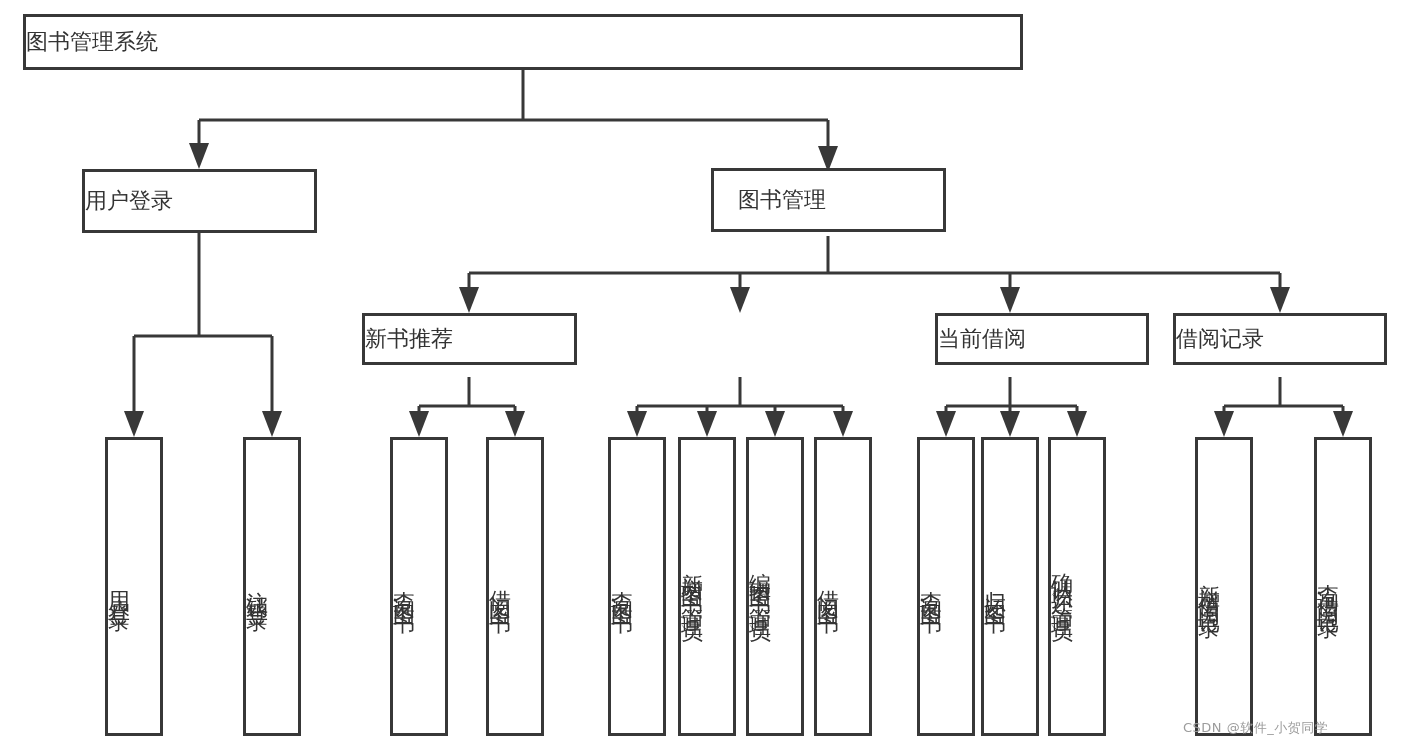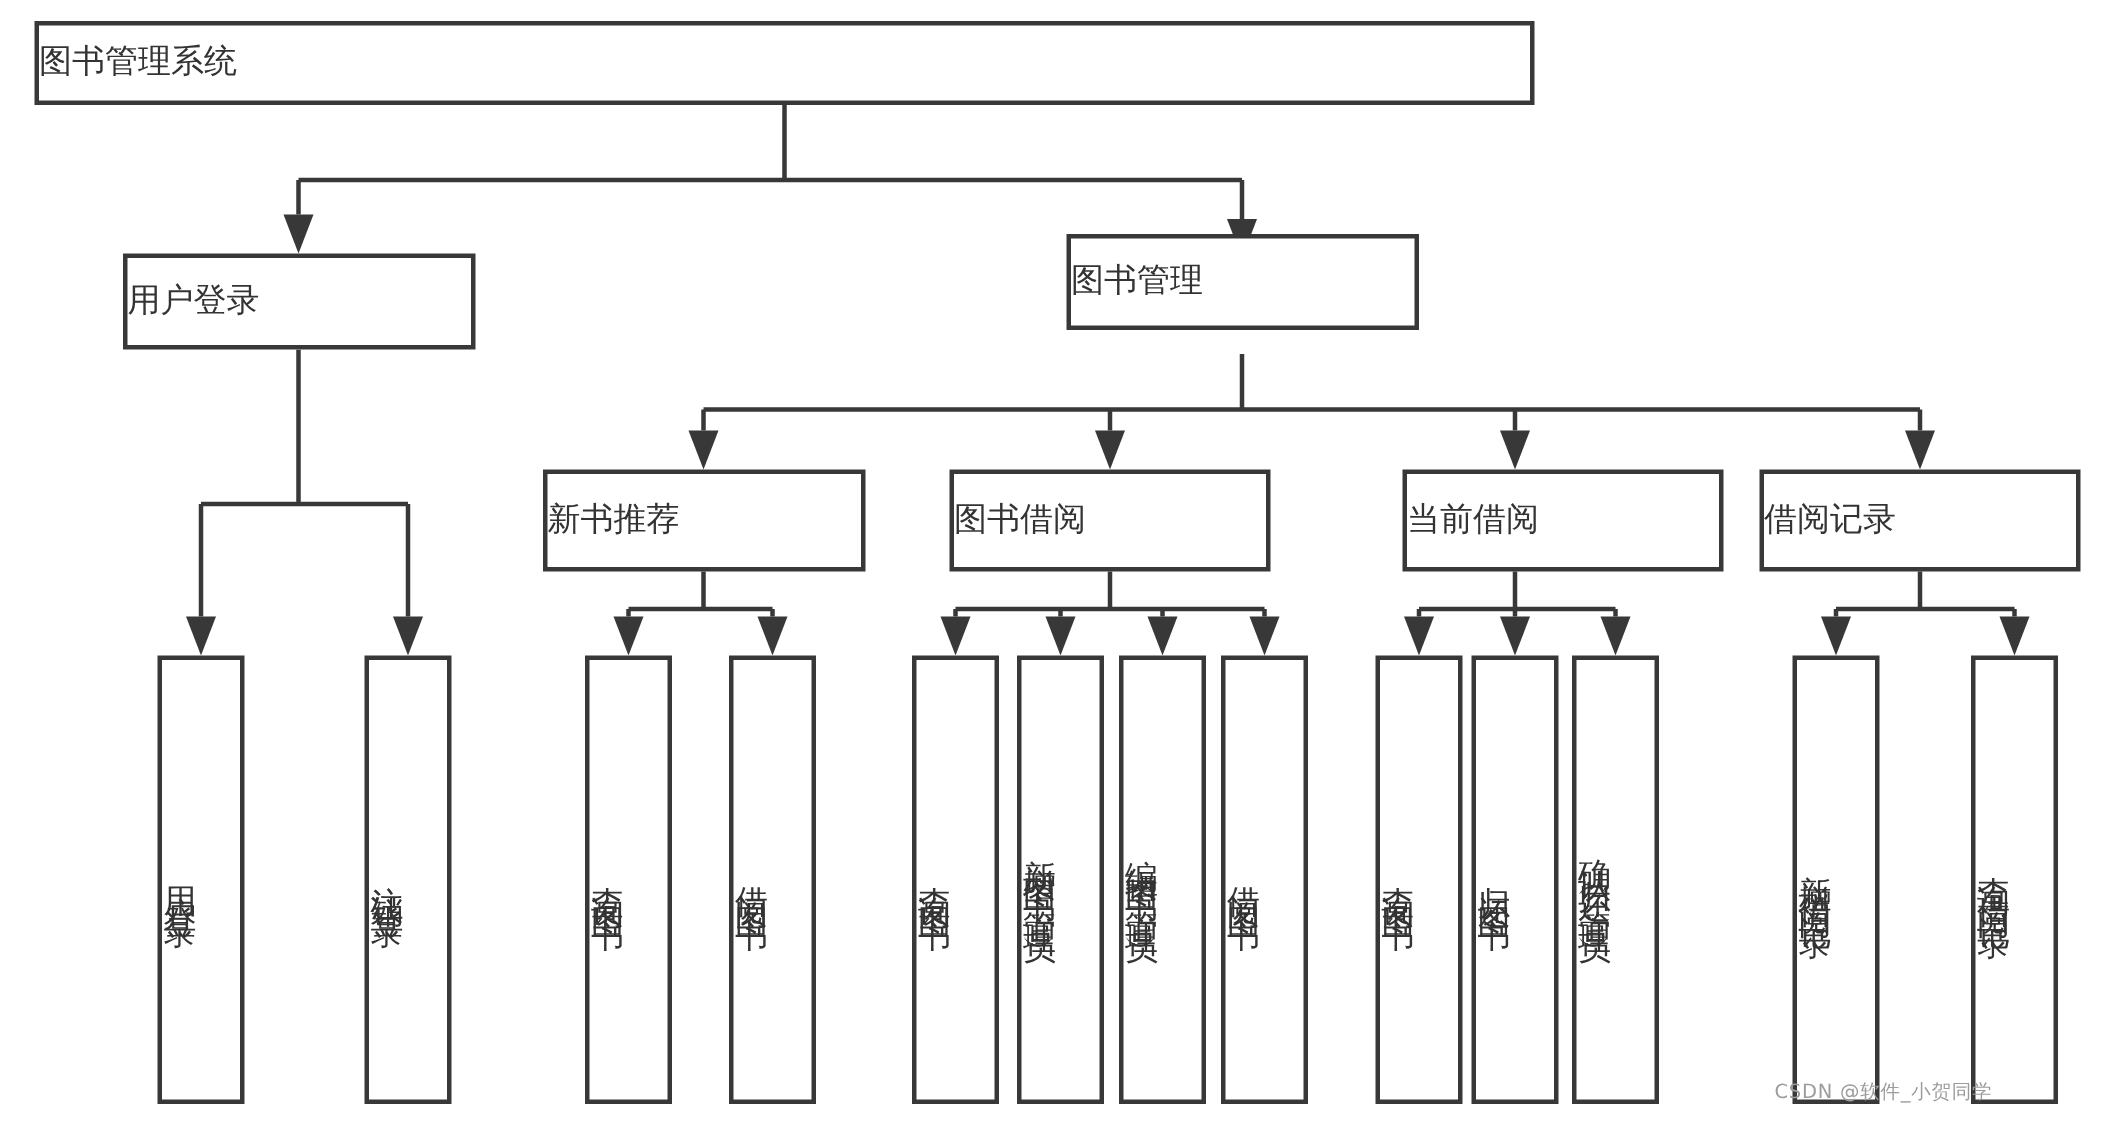--- a/index.html
+++ b/index.html
@@ -23,22 +23,22 @@
     position:absolute;background:#ffffff;border:3px solid var(--line);
     display:flex;align-items:center;justify-content:flex-start;
     color:var(--text);z-index:2;
   }
   .node .hlabel{
     font-size:22px;line-height:1;white-space:nowrap;color:var(--text);
   }
   .root{left:23px;top:14px;width:1000px;height:56px;}
   .lvl1{height:64px;width:235px;}
   .lvl1.a{left:82px;top:169px;}
-  .lvl1.b{left:711px;top:156px;}
-  .lvl2{top:313px;height:68px;}
+  .lvl1.b{left:711px;top:168px;padding-left:24px;}
+  .lvl2{top:313px;height:52px;}
   .lvl2.c1{left:362px;width:215px;}
   .lvl2.c2{left:633px;width:214px;}
   .lvl2.c3{left:903px;width:214px;margin-left:32px;}
   .lvl2.c4{left:1173px;width:214px;}
   .leaf{top:437px;width:58px;height:299px;}
   .vlabel{
     writing-mode:vertical-lr;text-orientation:mixed;
     font-size:22px;letter-spacing:7px;line-height:1;
     color:var(--text);white-space:nowrap;
   }
@@ -111,23 +111,20 @@
   <div class="node lvl1 a">
     <span class="hlabel">用户登录</span>
   </div>
   <div class="node lvl1 b">
     <span class="hlabel">图书管理</span>
   </div>
 
   <div class="node lvl2 c1">
     <span class="hlabel">新书推荐</span>
   </div>
-  <div class="node lvl2 c2">
-    <span class="hlabel">图书借阅</span>
-  </div>
   <div class="node lvl2 c3">
     <span class="hlabel">当前借阅</span>
   </div>
   <div class="node lvl2 c4">
     <span class="hlabel">借阅记录</span>
   </div>
 
   <div class="node leaf x1">
     <span class="vlabel">用户登录</span>
   </div>

